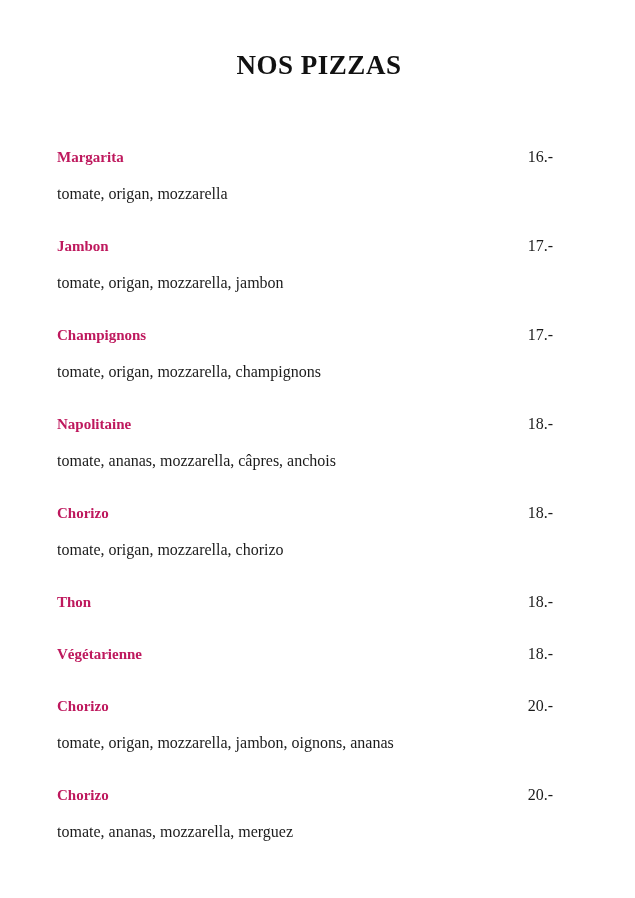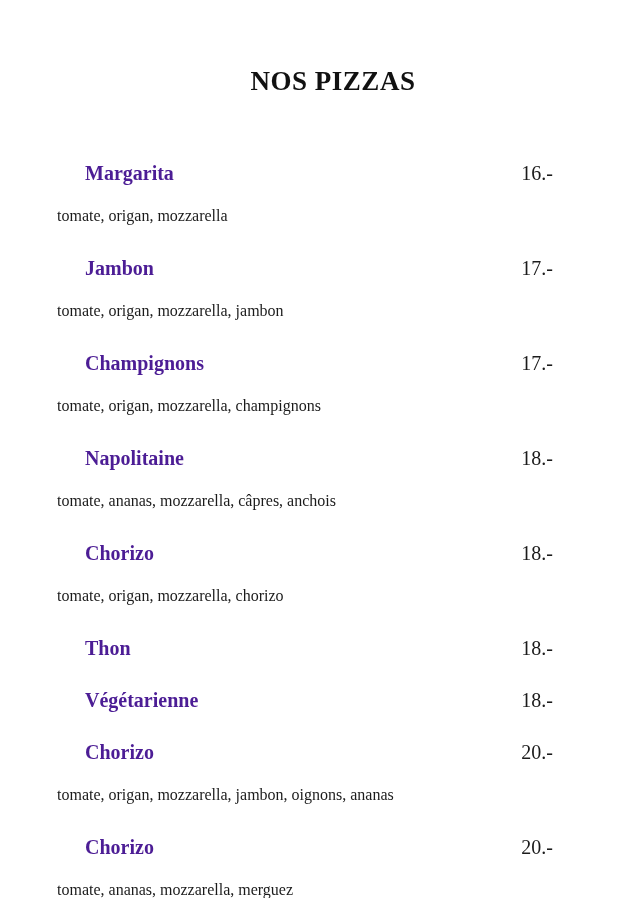--- a/index.html
+++ b/index.html
@@ -17,52 +17,51 @@
     overflow: hidden;
     box-sizing: border-box;
     padding: 50px 82px 0 57px;
   }
   .menu-title {
     text-align: center;
     font-size: 27px;
     font-weight: bold;
     letter-spacing: 0.5px;
     color: #111111;
-    margin: 16px 0 66px 0;
+    margin: 0 0 66px 0;
     
     position: relative;
-    left: 28px;
+    left: 14px;
   }
   .menu-list {
     display: block;
   }
   .menu-item {
     margin-bottom: 32px;
   }
   .item-head {
     display: flex;
     justify-content: space-between;
     align-items: baseline;
   }
   .item-name {
-    font-size: 20px;
+    font-size: 15px;
     font-weight: bold;
     line-height: 20px;
-    color: #4c1d95;
-    margin-left: 28px;
+    color: #be185d;
   }
   .item-price {
-    font-size: 20px;
+    font-size: 16px;
     line-height: 20px;
     color: #1b1b1b;
     text-align: right;
     white-space: nowrap;
   }
   .item-desc {
-    margin-top: 22px;
+    margin-top: 16px;
     font-size: 16px;
     line-height: 21px;
     color: #1b1b1b;
   }
 </style>
 </head>
 <body>
 
 <div class="page">
 

